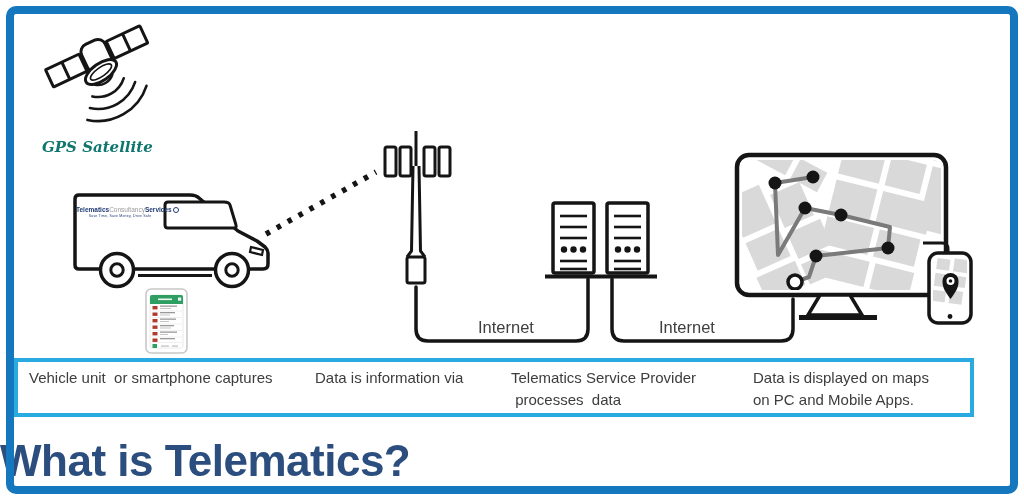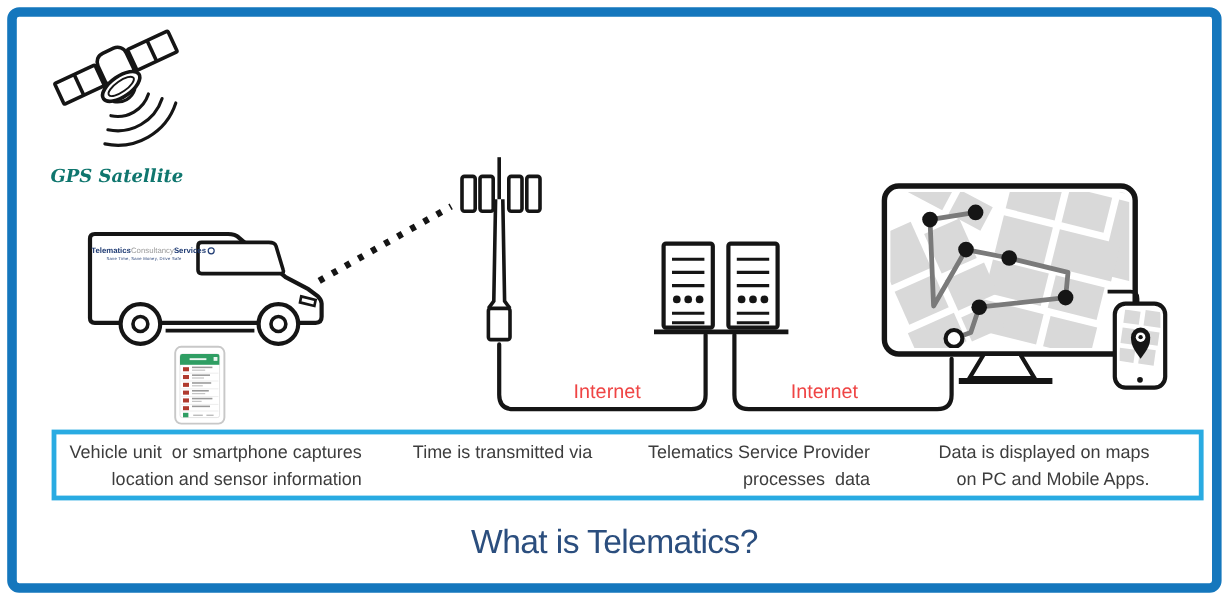--- a/index.html
+++ b/index.html
@@ -12,32 +12,32 @@
              font-style:italic;font-weight:700;font-size:15px;color:#0f766e;}
 
   .van-logo{position:absolute;left:76px;top:206px;width:88px;text-align:center;line-height:1.15;}
   .van-logo .l1{font-size:6.5px;white-space:nowrap;}
   .logo-navy{color:#1f3b73;font-weight:700;}
   .logo-gray{color:#9a9a9a;font-weight:400;}
   .logo-ring{display:inline-block;width:4px;height:4px;border:1px solid #1f3b73;border-radius:50%;
              vertical-align:middle;margin-left:1px;}
   .van-logo .l2{font-size:3.5px;color:#1f3b73;margin-top:1px;letter-spacing:.2px;white-space:nowrap;}
 
-  .internet-label{position:absolute;font-size:16.5px;color:#ef4444;}
+  .internet-label{position:absolute;font-size:16.5px;color:#404040;}
   .il1{left:478px;top:318px;}
   .il2{left:659px;top:318px;}
 
-  .caption-box{position:absolute;left:43px;top:358px;width:952px;height:51px;
-               border:4px solid #29abe2;background:#ffffff;text-align:right;}
+  .caption-box{position:absolute;left:14px;top:358px;width:952px;height:51px;
+               border:4px solid #29abe2;background:#ffffff;}
   .caption{position:absolute;top:5px;}
   .caption .cl{font-size:15px;color:#3d3d3d;line-height:22px;white-space:pre;}
   .cap1{left:11px}.cap2{left:297px}.cap3{left:493px}.cap4{left:735px}
 
-  .title{position:absolute;left:0;top:436px;width:1024px;margin:0;text-align:center;
-         font-size:28px;font-weight:400;color:#2b4e7e;letter-spacing:-0.5px;
+  .title{position:absolute;left:0;top:436px;width:1024px;margin:0;text-align:left;
+         font-size:44px;font-weight:700;color:#2b4e7e;letter-spacing:-0.5px;
          font-family:"Liberation Sans",sans-serif;}
 </style>
 </head>
 <body>
 
 <div class="canvas">
 
   <svg class="art" width="1024" height="500" viewBox="0 0 1024 500">
     <defs>
       <clipPath id="mclip">
@@ -238,24 +238,23 @@
     <div class="l1"><span class="logo-navy">Telematics</span><span class="logo-gray">Consultancy</span><span class="logo-navy">Services</span><span class="logo-ring"></span></div>
     <div class="l2">Save Time, Save Money, Drive Safe</div>
   </div>
 
   <div class="internet-label il1">Internet</div>
   <div class="internet-label il2">Internet</div>
 
   <div class="caption-box">
     <div class="caption cap1">
       <div class="cl">Vehicle unit  or smartphone captures</div>
-      <div class="cl">location and sensor information</div>
     </div>
     <div class="caption cap2">
-      <div class="cl">Time is transmitted via</div>
+      <div class="cl">Data is information via</div>
     </div>
     <div class="caption cap4">
       <div class="cl">Data is displayed on maps</div>
       <div class="cl">on PC and Mobile Apps.</div>
     </div>
     <div class="caption cap3">
       <div class="cl">Telematics Service Provider</div>
       <div class="cl"> processes  data</div>
     </div>
   </div>

